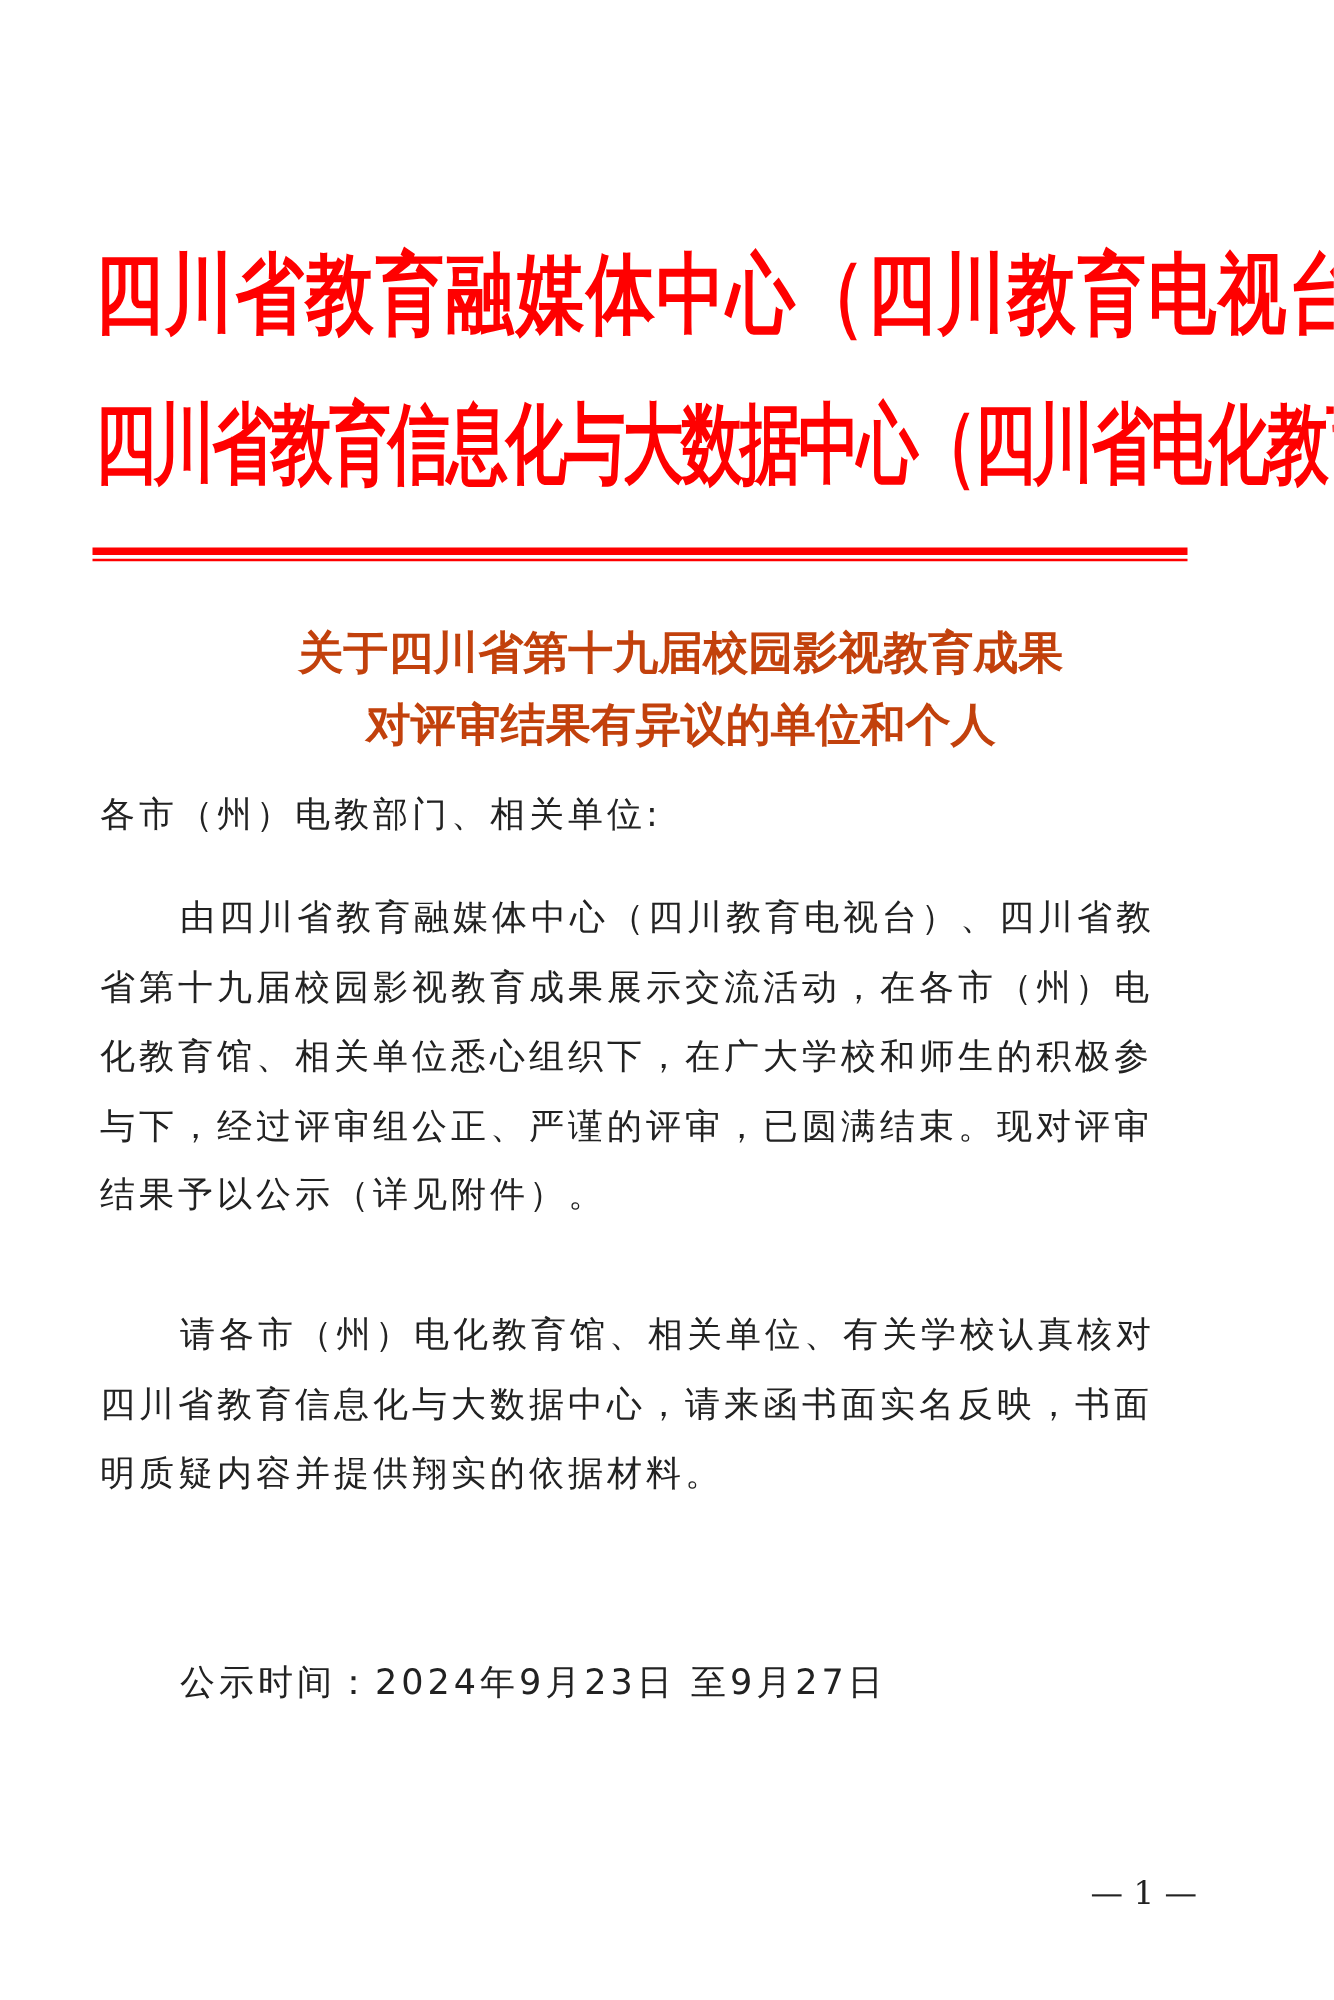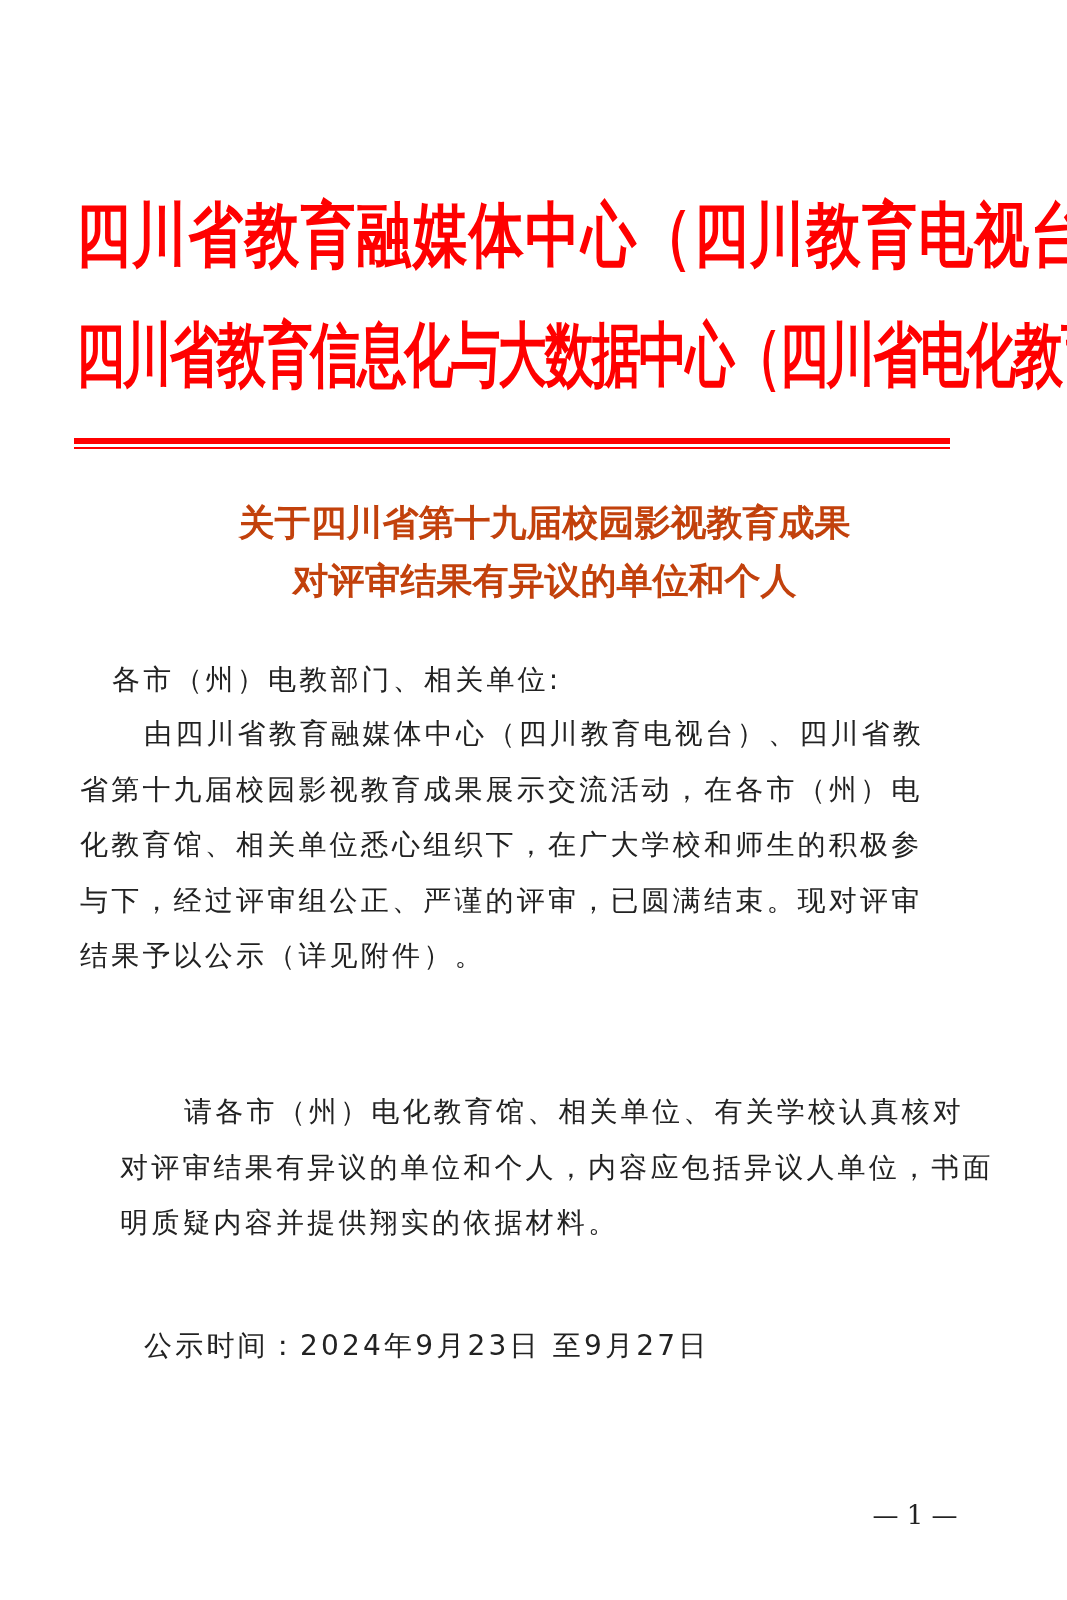--- a/index.html
+++ b/index.html
@@ -74,32 +74,31 @@
       position: absolute;
       left: 80px;
       width: 874px;
       font-family: "DejaVu Sans", "Liberation Sans", sans-serif;
       font-size: 28px;
       line-height: 55.5px;
       color: #222222;
       letter-spacing: 3.2px;
     }
     .salutation {
-      top: 652px;
-      margin-left: 32px;
+      top: 624px;
     }
     .para {
       text-align: justify;
     }
     .para .line {
       display: block;
       white-space: nowrap;
     }
     .para-1 { top: 706px; }
-    .para-2 { top: 1084px; margin-left: 40px; }
+    .para-2 { top: 1040px; }
     .notice-time {
       top: 1318px;
       padding-left: 64px;
     }
     .indent { padding-left: 64px; }
     .page-number {
       position: absolute;
       top: 1500px;
       left: 850px;
       width: 130px;
@@ -127,19 +126,19 @@
 <div class="body-text para para-1">
   <span class="line indent">由四川省教育融媒体中心（四川教育电视台）、四川省教</span>
   <span class="line">省第十九届校园影视教育成果展示交流活动，在各市（州）电</span>
   <span class="line">化教育馆、相关单位悉心组织下，在广大学校和师生的积极参</span>
   <span class="line">与下，经过评审组公正、严谨的评审，已圆满结束。现对评审</span>
   <span class="line">结果予以公示（详见附件）。</span>
 </div>
 
 <div class="body-text para para-2">
   <span class="line indent">请各市（州）电化教育馆、相关单位、有关学校认真核对</span>
-  <span class="line">对评审结果有异议的单位和个人，内容应包括异议人单位，书面</span>
+  <span class="line">四川省教育信息化与大数据中心，请来函书面实名反映，书面</span>
   <span class="line">明质疑内容并提供翔实的依据材料。</span>
 </div>
 
 <div class="body-text notice-time">公示时间：2024年9月23日 至9月27日</div>
 
 <div class="page-number">— 1 —</div>
 
 </body></html>

